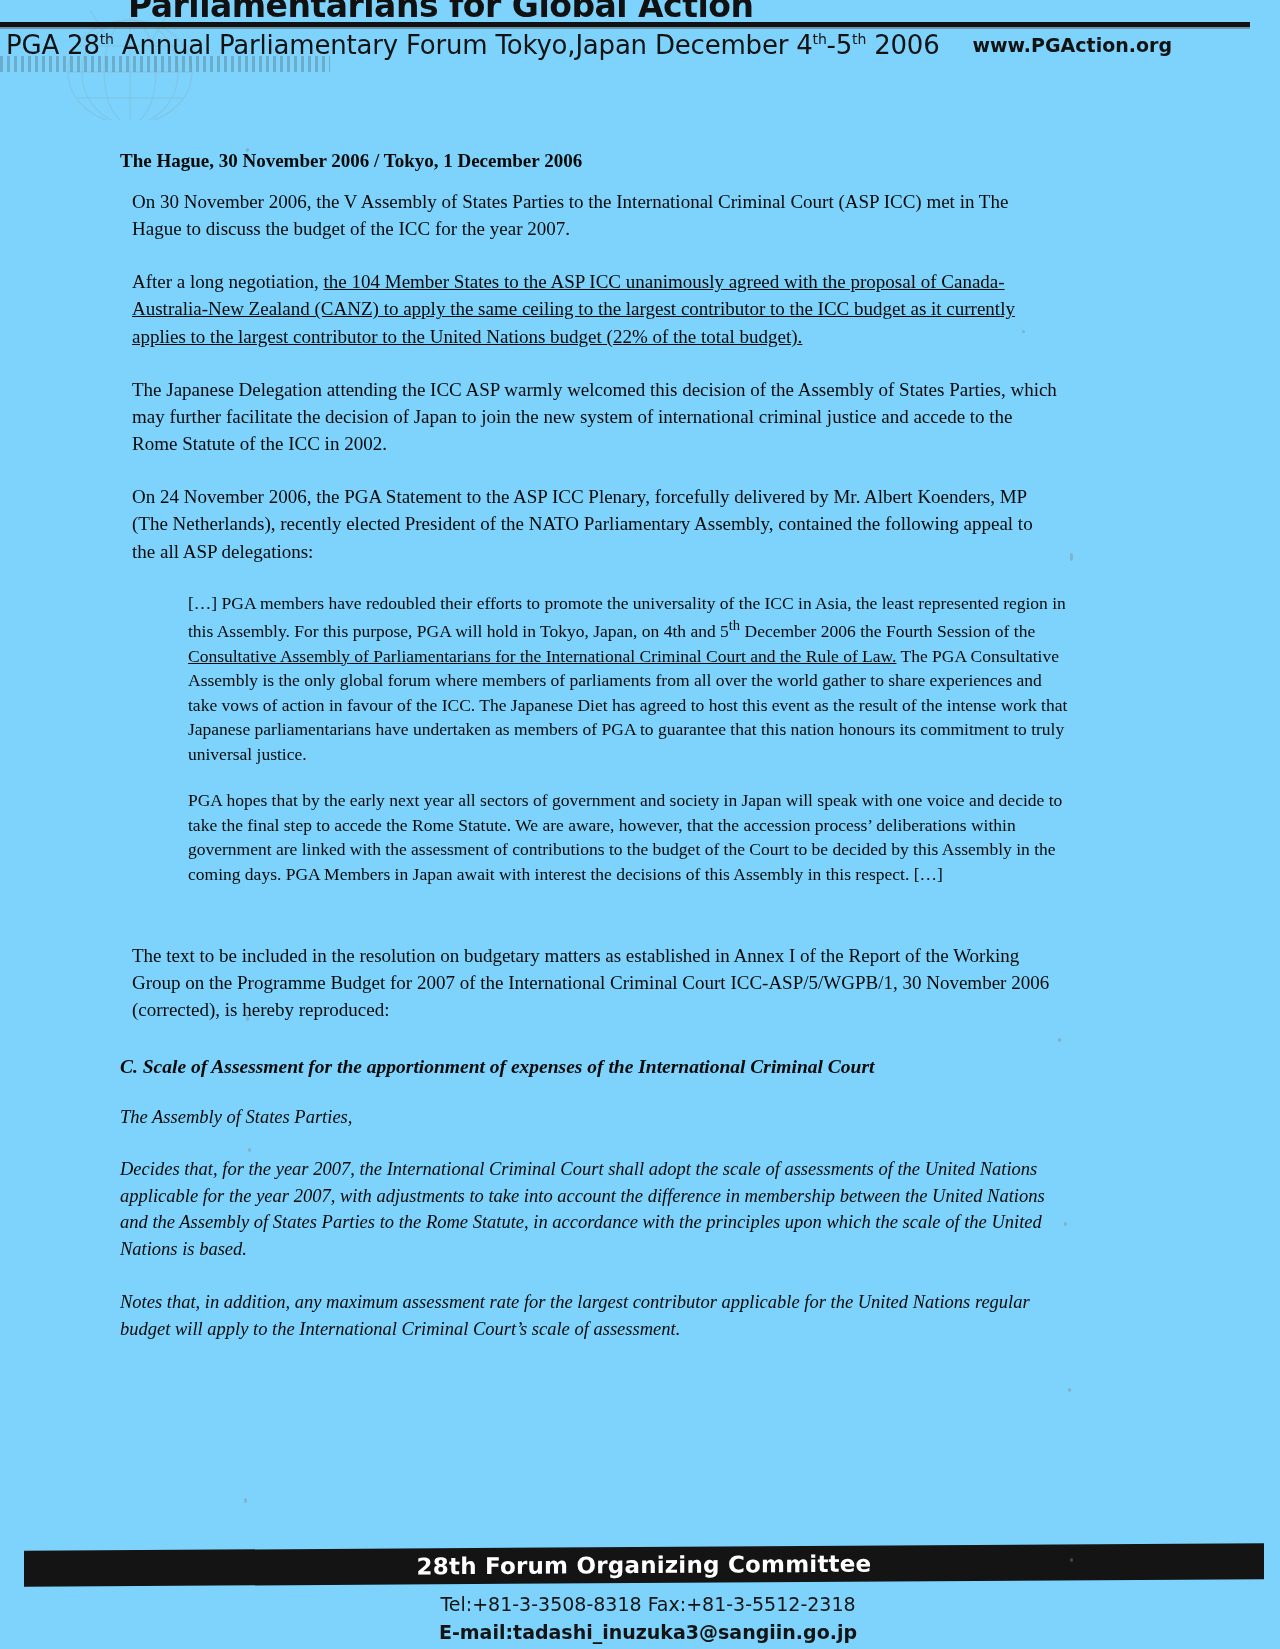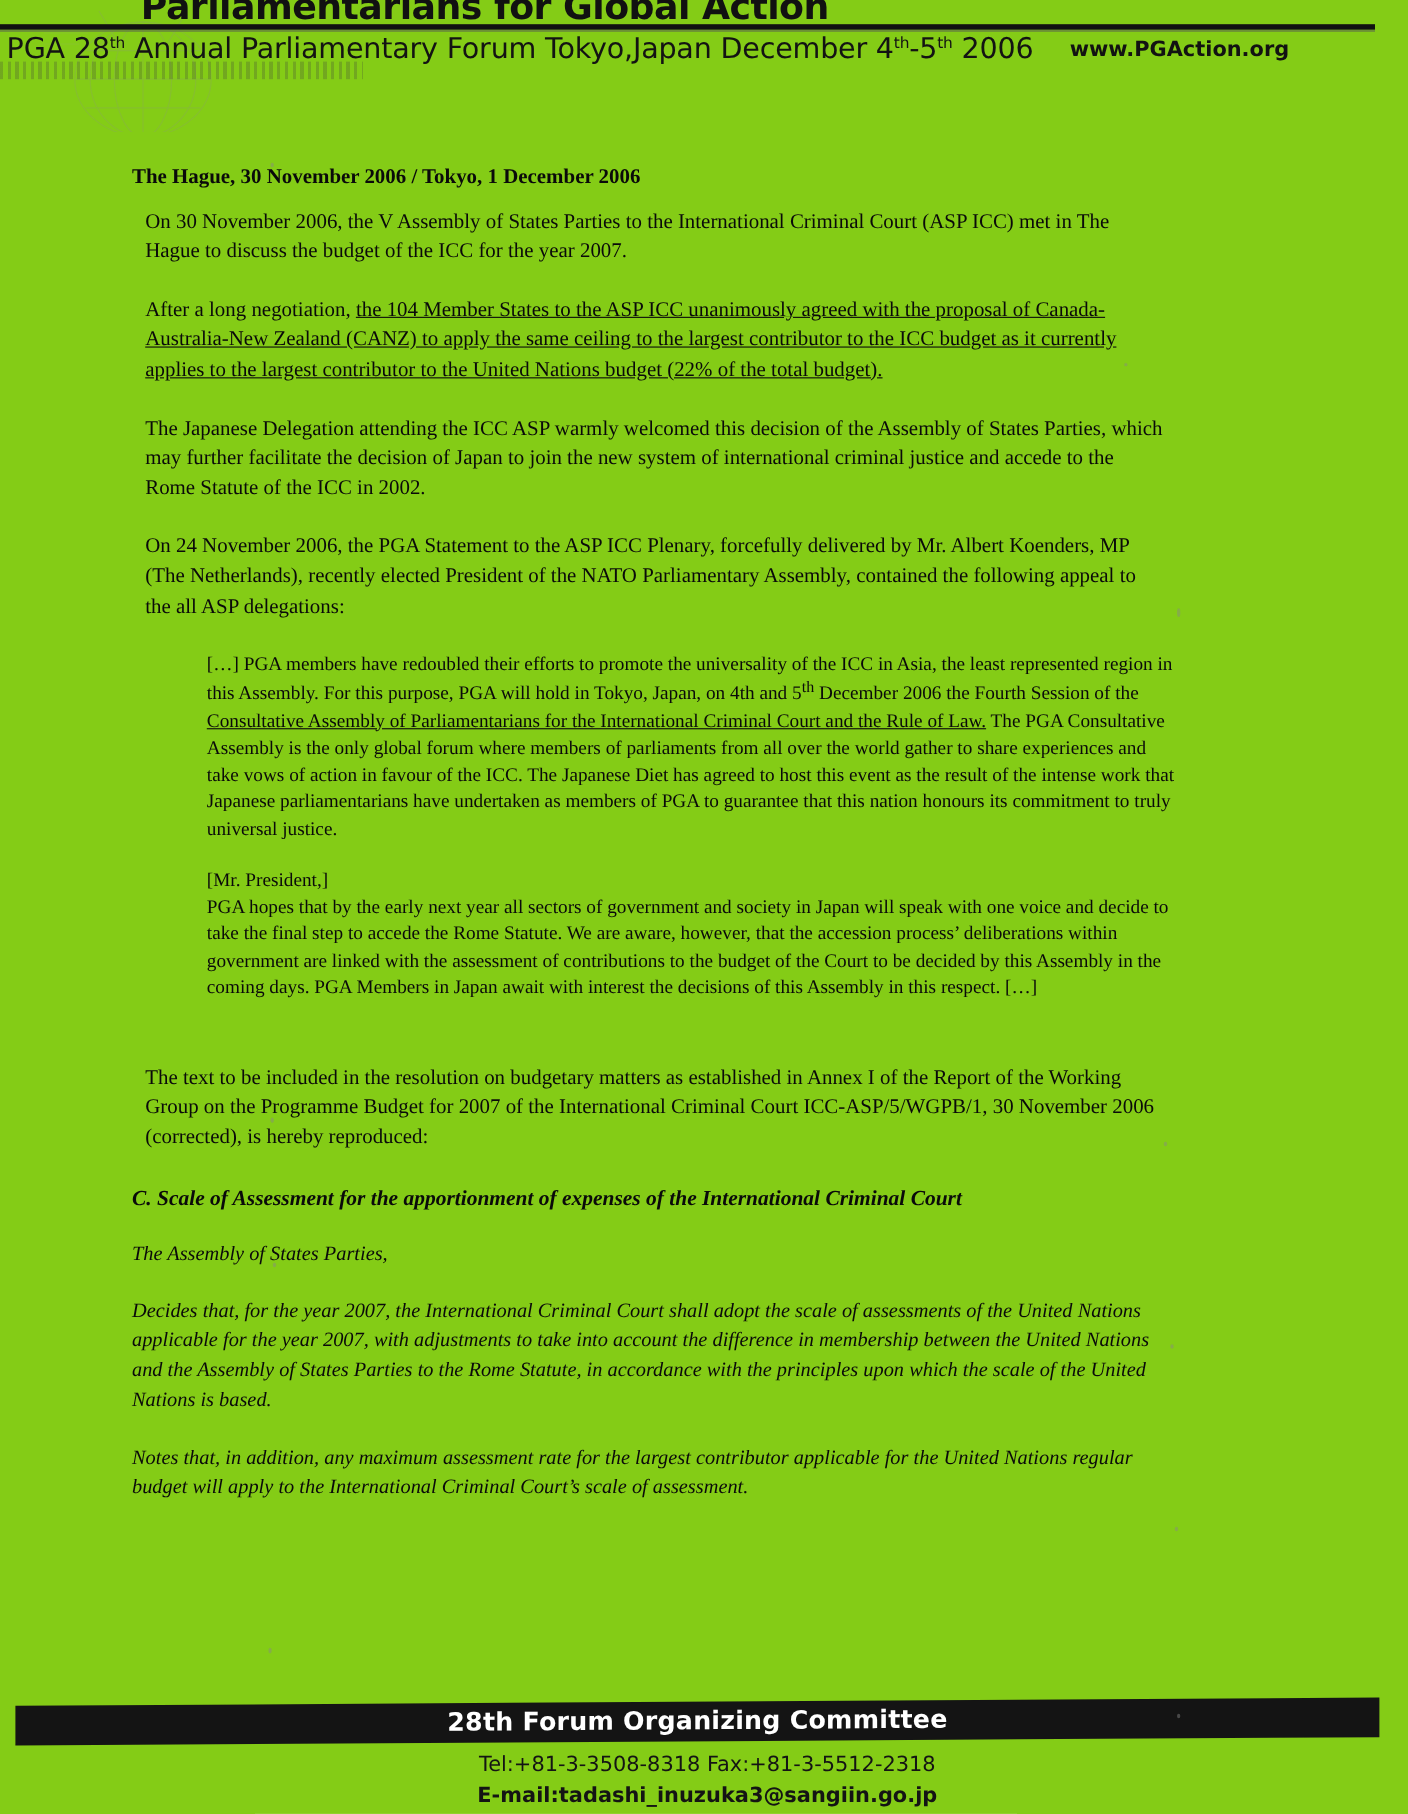--- a/index.html
+++ b/index.html
@@ -14,21 +14,21 @@
     overflow: hidden;
     font-family: "Liberation Serif", "DejaVu Serif", serif;
     color: #0a0a0a;
     -webkit-font-smoothing: none;
   }
 
   
   .page {
     position: absolute;
     inset: 0;
-    background: #84cc16;
+    background: #7dd3fc;
   }
 
   
   .header {
     position: absolute;
     top: 0; left: 0; right: 0;
     height: 120px;
   }
   .org-title {
     position: absolute;
@@ -155,21 +155,21 @@
   }
   .ital-small {
     font-style: italic;
     font-size: 18.5px;
     margin: 10px 0 28px 0;
   }
 
   
   .footer {
     position: absolute;
-    left: 6px;
+    left: 16px;
     right: 0;
     bottom: 0;
     height: 180px;
     padding-left: 48px;
   }
   .footer-bar {
     position: absolute;
     top: 78px;
     left: 8px;
     width: 1240px;
@@ -265,21 +265,20 @@
 
     <p class="para">The Japanese Delegation attending the ICC ASP warmly welcomed this decision of the Assembly of States Parties, which may further facilitate the decision of Japan to join the new system of international criminal justice and accede to the Rome Statute of the ICC in 2002.</p>
 
     <p class="para">On 24 November 2006, the PGA Statement to the ASP ICC Plenary, forcefully delivered by Mr. Albert Koenders, MP (The Netherlands), recently elected President of the NATO Parliamentary Assembly, contained the following appeal to the all ASP delegations:</p>
 
     <blockquote class="quote">
       <p>
         <span>[…] PGA members have redoubled their efforts to promote the universality of the ICC in Asia, the least represented region in this Assembly. For this purpose, PGA will hold in Tokyo, Japan, on 4th and 5</span><sup>th</sup><span> December 2006 the Fourth Session of the </span><span class="u">Consultative Assembly of Parliamentarians for the International Criminal Court and the Rule of Law.</span><span> The PGA Consultative Assembly is the only global forum where members of parliaments from all over the world gather to share experiences and take vows of action in favour of the ICC. The Japanese Diet has agreed to host this event as the result of the intense work that Japanese parliamentarians have undertaken as members of PGA to guarantee that this nation honours its commitment to truly universal justice.</span>
       </p>
 
-      <p class="tight">[Mr. President,]</p>
       <p>PGA hopes that by the early next year all sectors of government and society in Japan will speak with one voice and decide to take the final step to accede the Rome Statute. We are aware, however, that the accession process’ deliberations within government are linked with the assessment of contributions to the budget of the Court to be decided by this Assembly in the coming days. PGA Members in Japan await with interest the decisions of this Assembly in this respect. […]</p>
     </blockquote>
 
     <div class="spacer-lg"></div>
 
     <p class="para">The text to be included in the resolution on budgetary matters as established in Annex I of the Report of the Working Group on the Programme Budget for 2007 of the International Criminal Court ICC-ASP/5/WGPB/1, 30 November 2006 (corrected), is hereby reproduced:</p>
 
     <h2 class="section-c">C. Scale of Assessment for the apportionment of expenses of the International Criminal Court</h2>
 
     <p class="ital-small">The Assembly of States Parties,</p>

